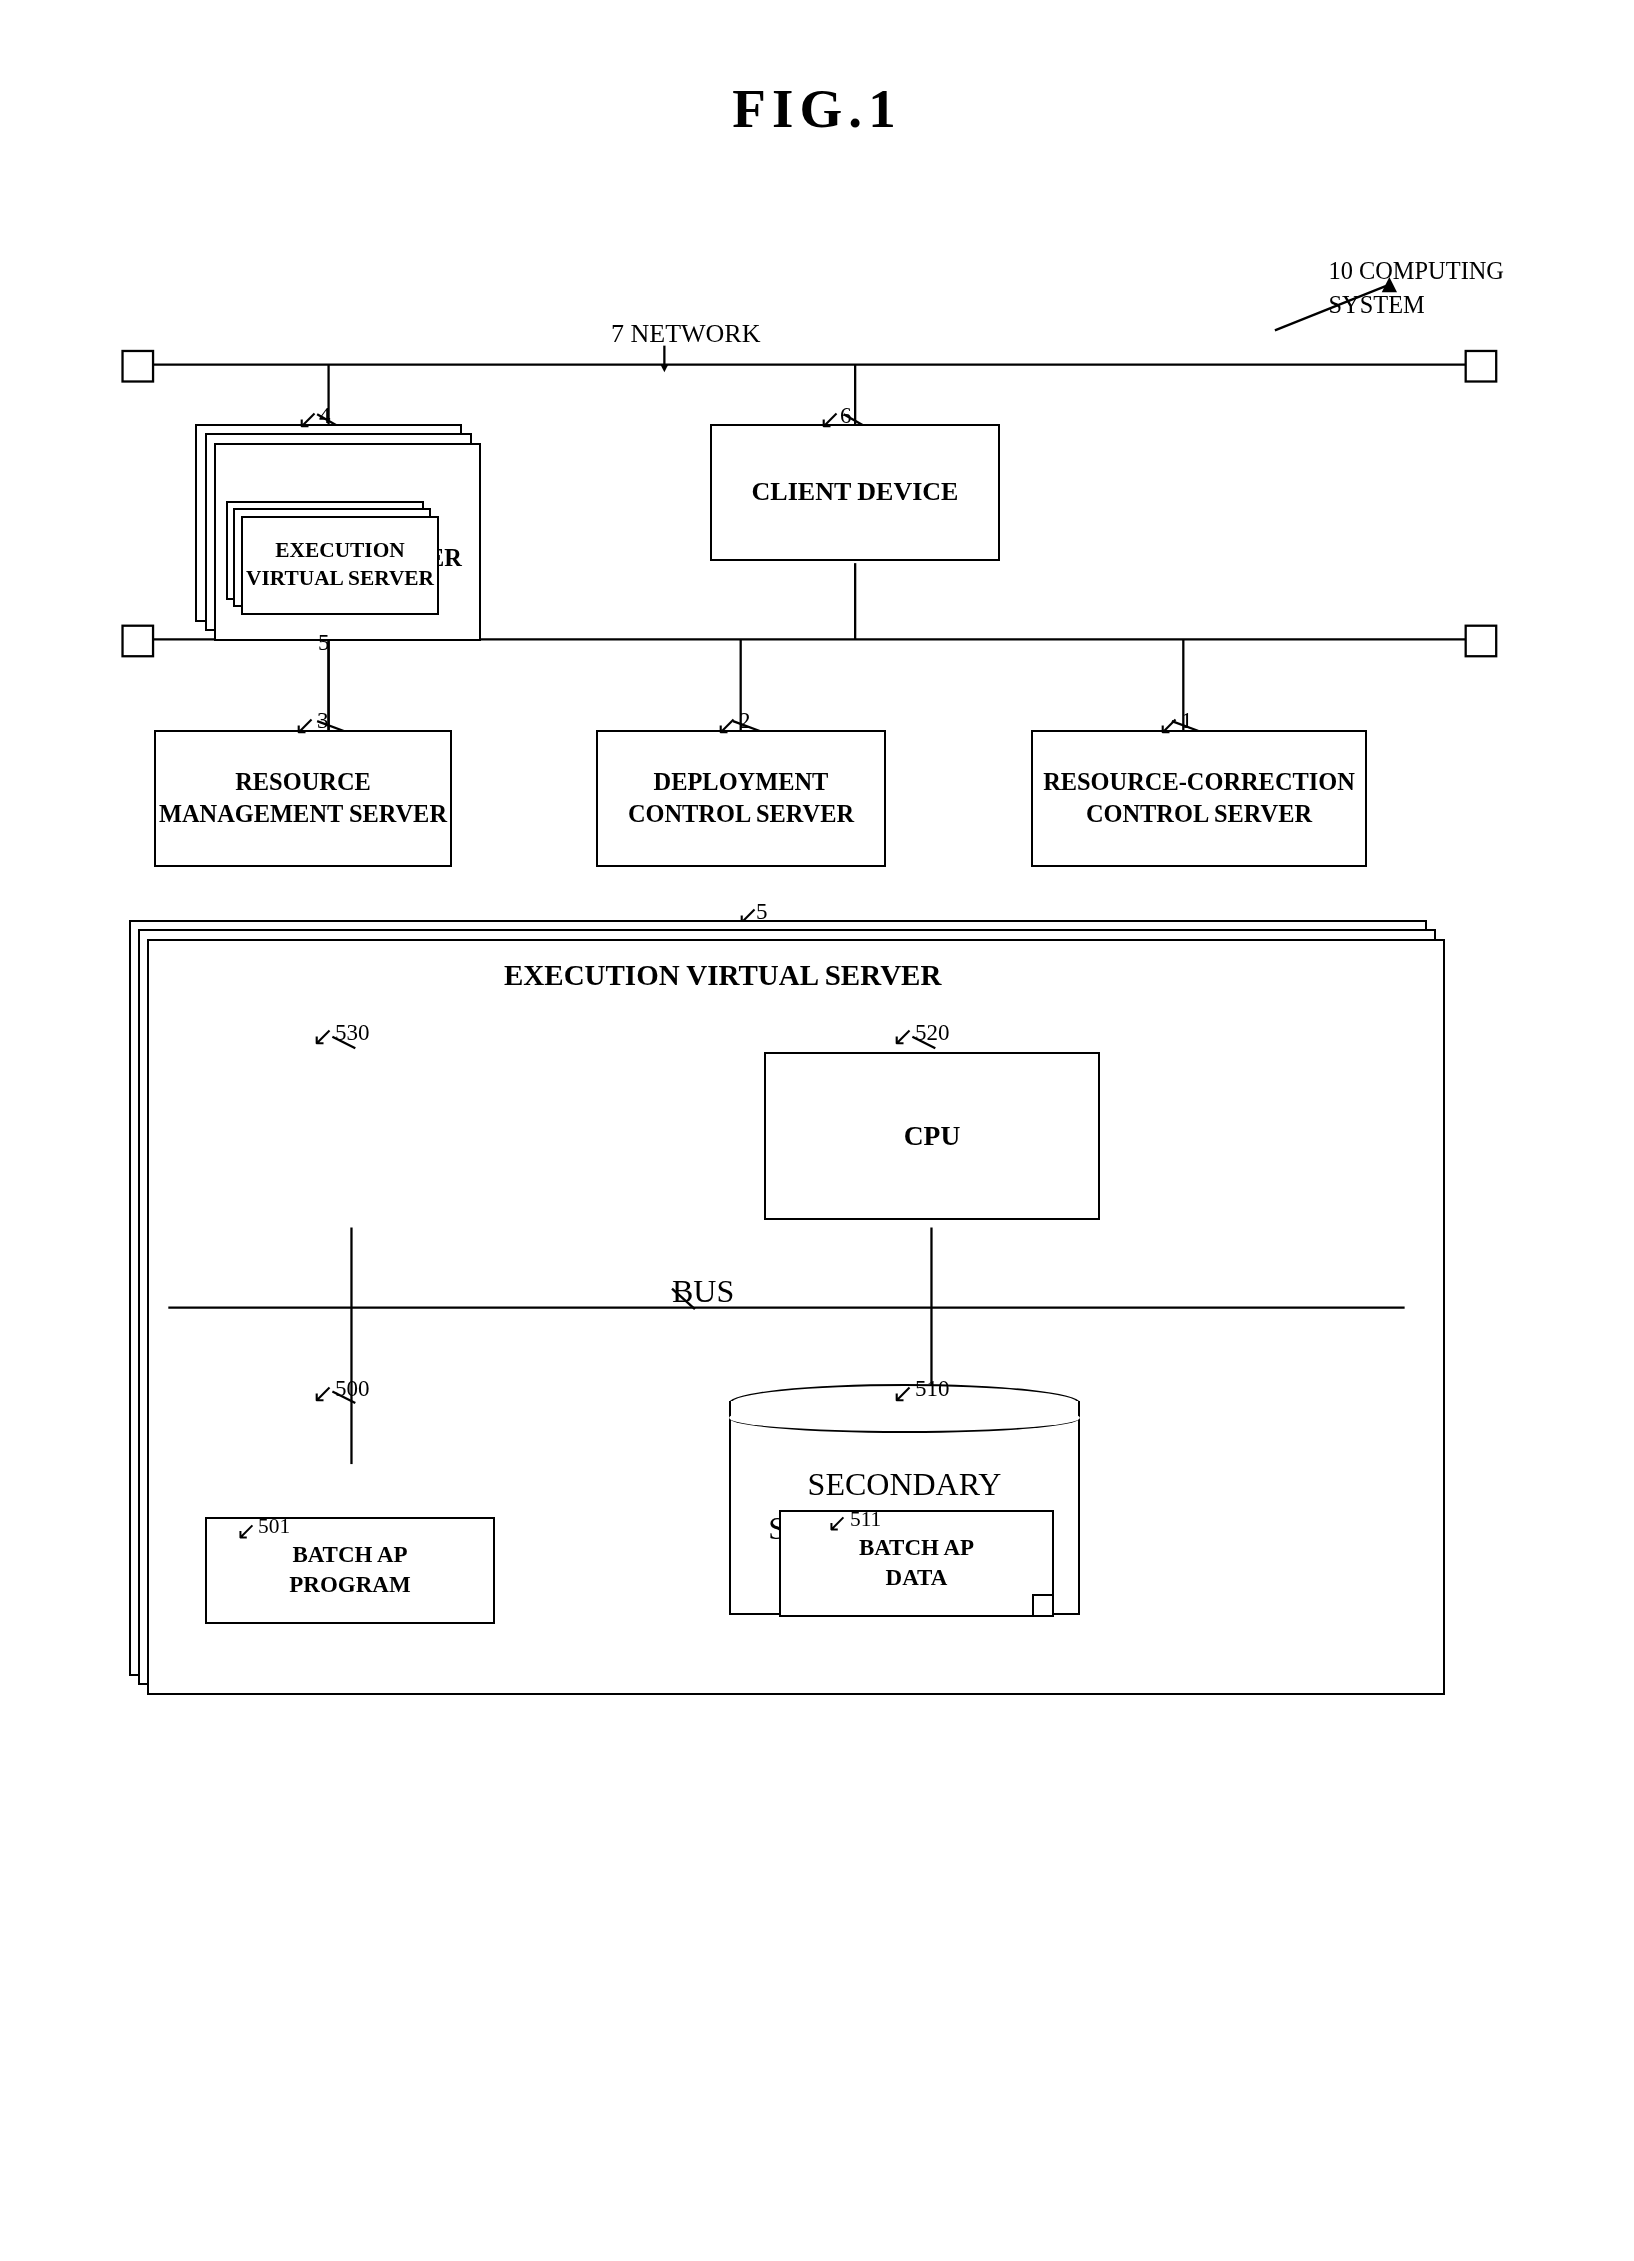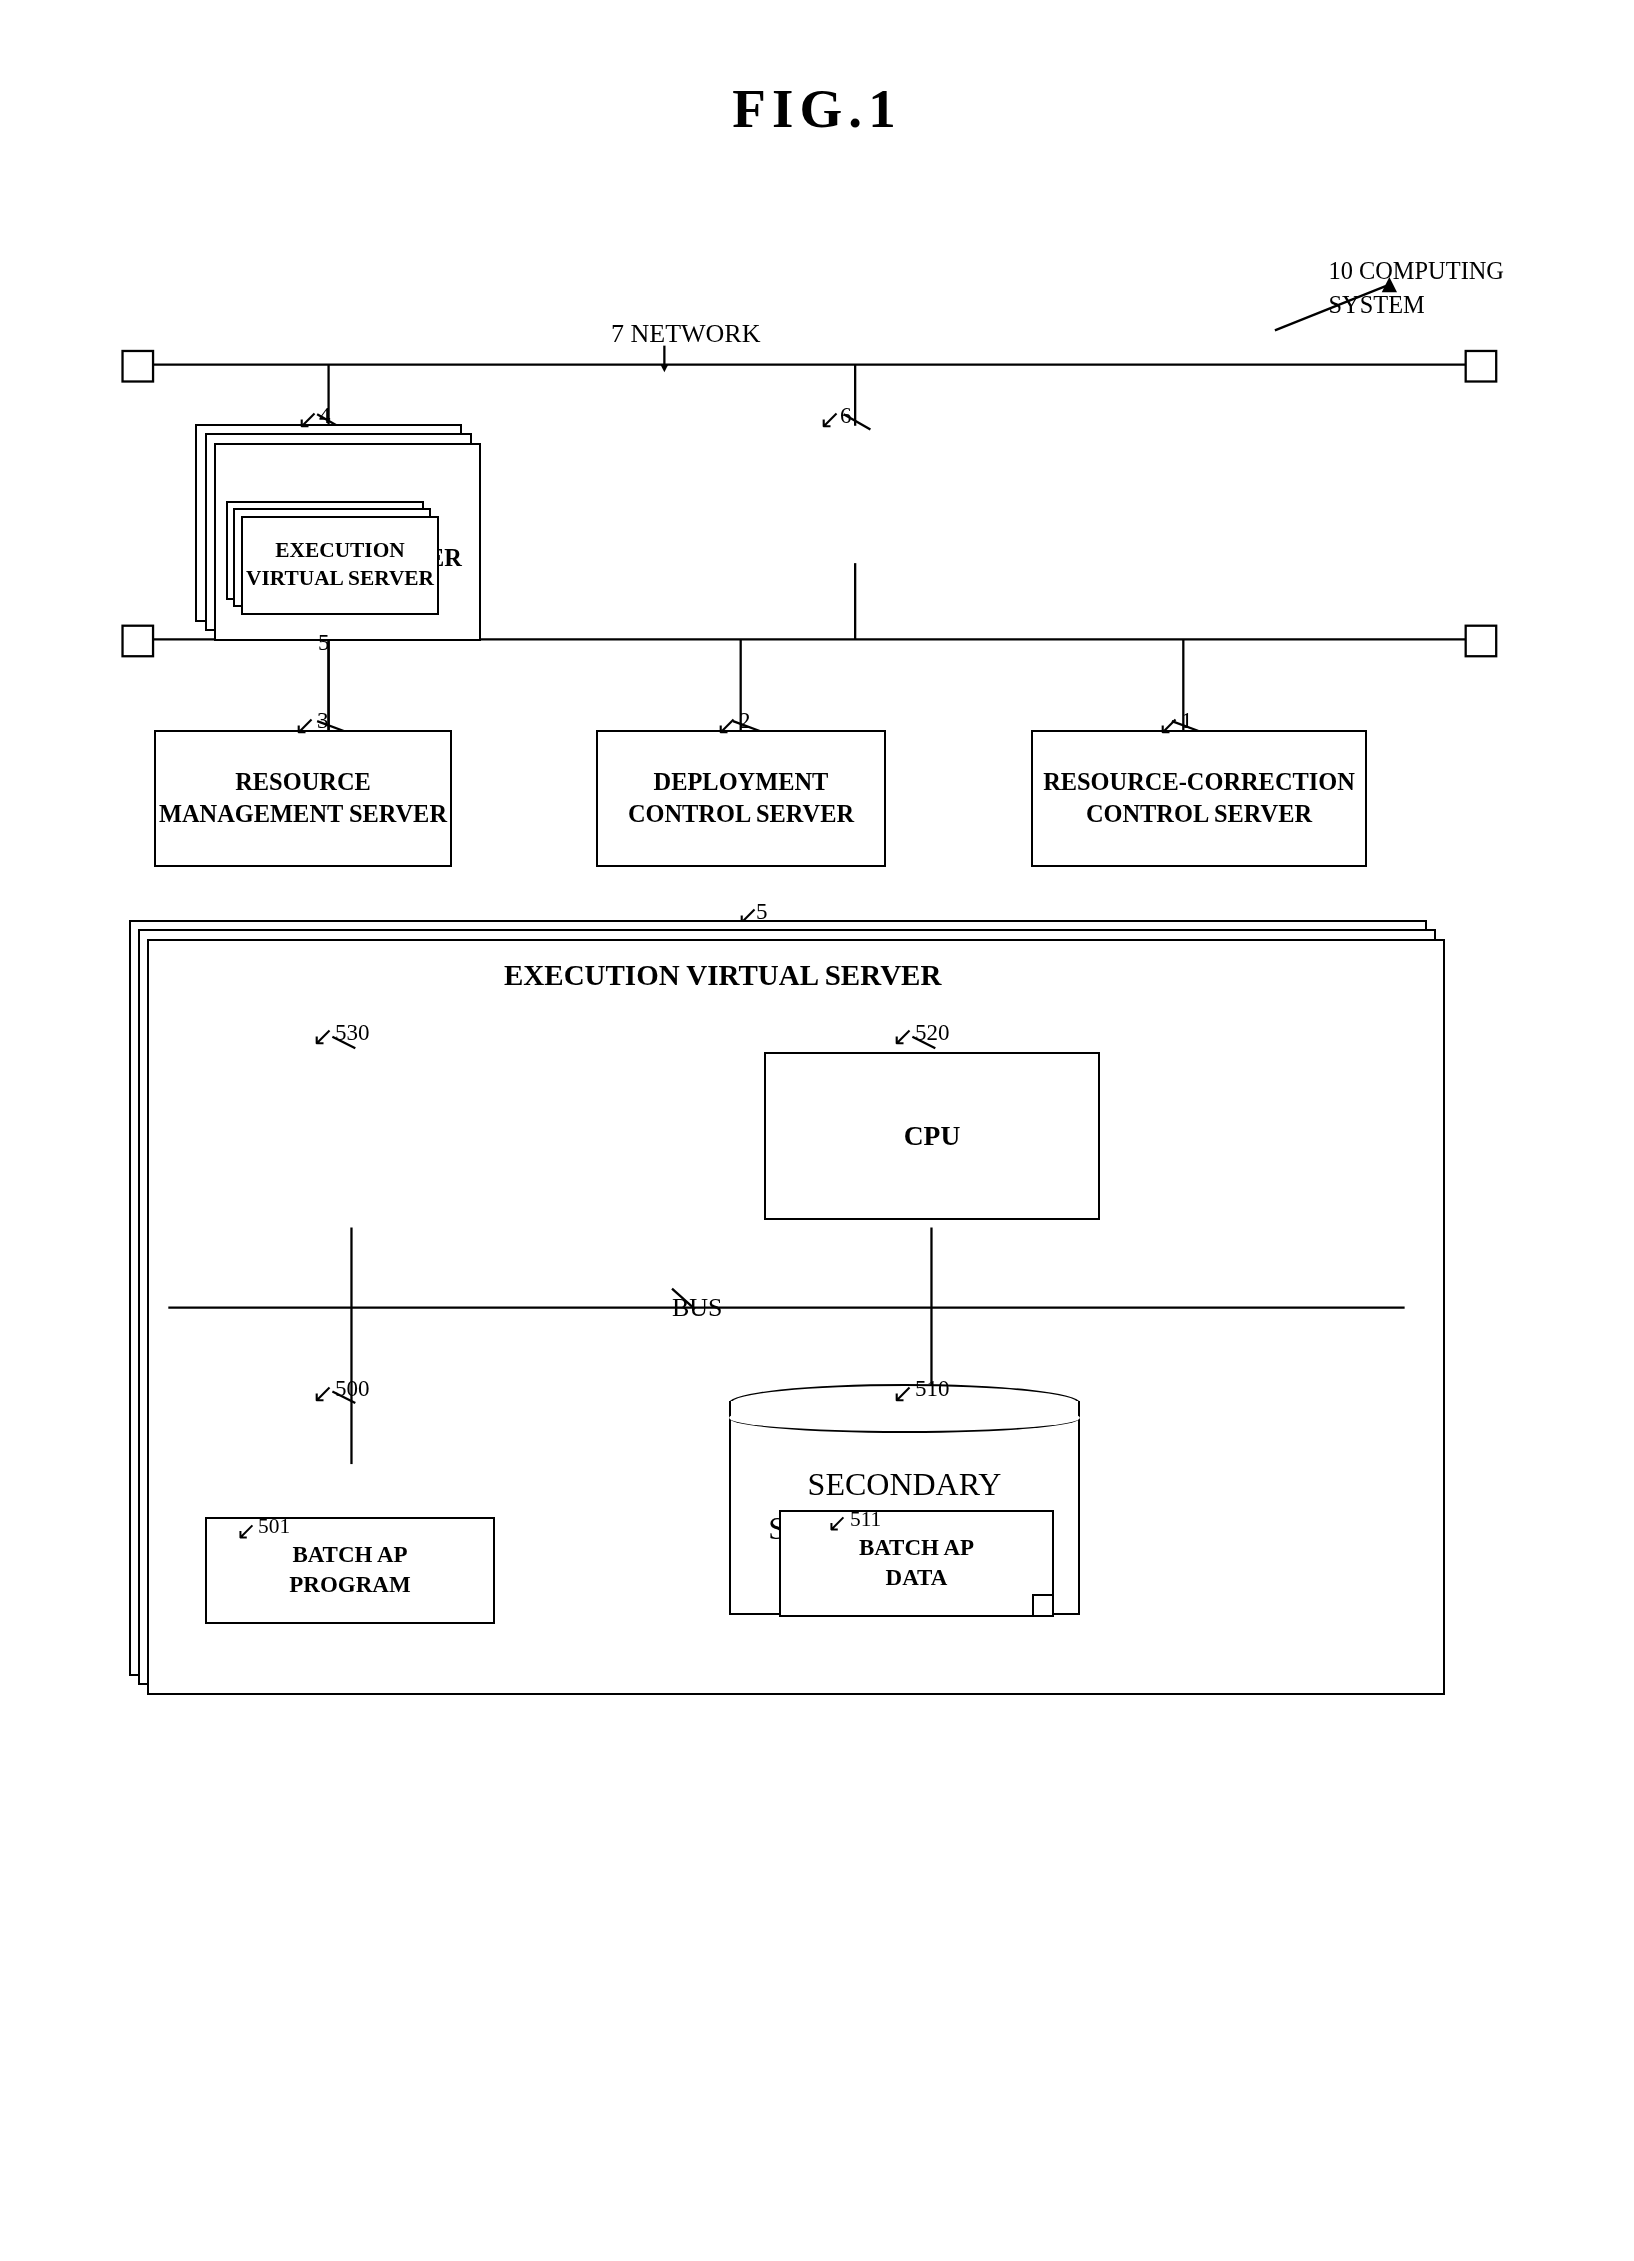--- a/index.html
+++ b/index.html
@@ -179,20 +179,21 @@
     <div class="box" style="top:304px; left:149px; width:198px; height:99px; font-size:21.4px;">
       EXECUTION<br>VIRTUAL SERVER
     </div>
 
     <div style="position:absolute; top:191px; left:227px; font-size:23px;">4</div>
 
     <div style="position:absolute; top:192px; left:205px; font-size:26px;">↙</div>
 
     <div style="position:absolute; top:418px; left:226px; font-size:23px;">5</div>
 
+    <div class="box" style="top:212px; left:618px; width:290px; height:137px; font-size:26px;">CLIENT DEVICE</div>
 
     <div style="position:absolute; top:191px; left:748px; font-size:23px;">6</div>
     <div style="position:absolute; top:192px; left:727px; font-size:26px;">↙</div>
 
     <div class="box" style="top:518px; left:62px; width:298px; height:137px; font-size:24.4px;">
       RESOURCE<br>MANAGEMENT SERVER
     </div>
 
     <div style="position:absolute; top:496px; left:225px; font-size:23px;">3</div>
     <div style="position:absolute; top:498px; left:202px; font-size:26px;">↙</div>
@@ -259,21 +260,21 @@
 
 
     <div style="position:absolute; top:121px; left:243px; font-size:23px;">530</div>
     <div style="position:absolute; top:122px; left:220px; font-size:26px;">↙</div>
 
     <div class="box" style="top:153px; left:672px; width:336px; height:168px; font-size:27.5px;">CPU</div>
 
     <div style="position:absolute; top:121px; left:823px; font-size:23px;">520</div>
     <div style="position:absolute; top:122px; left:800px; font-size:26px;">↙</div>
 
-    <div style="position:absolute; top:394px; left:580px; font-size:26px; font-weight:normal;">BUS</div>
+    <div style="position:absolute; top:374px; left:580px; font-size:32px; font-weight:normal;">BUS</div>
 
 
     <div style="position:absolute; top:477px; left:243px; font-size:23px;">500</div>
     <div style="position:absolute; top:479px; left:220px; font-size:26px;">↙</div>
 
     <div style="position:absolute; top:485px; left:637px; width:351px; height:38px; border:2.3px solid #000; border-radius:50%; background:#fff;"></div>
 
     <div style="position:absolute; top:502px; left:637px; width:351px; height:214px; border-left:2.3px solid #000; border-right:2.3px solid #000; border-bottom:2.3px solid #000; background:#fff; display:flex; align-items:center; justify-content:center; text-align:center; font-size:32px; font-weight:normal; line-height:1.35;">
       SECONDARY<br>STORAGE DEVICE
     </div>

